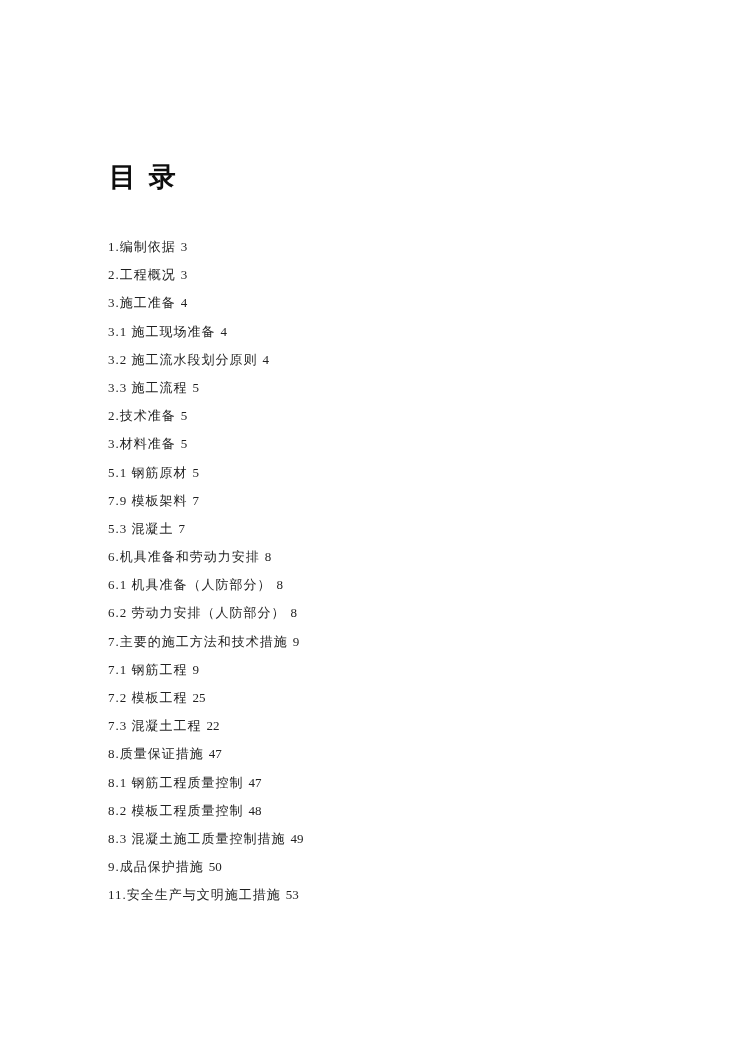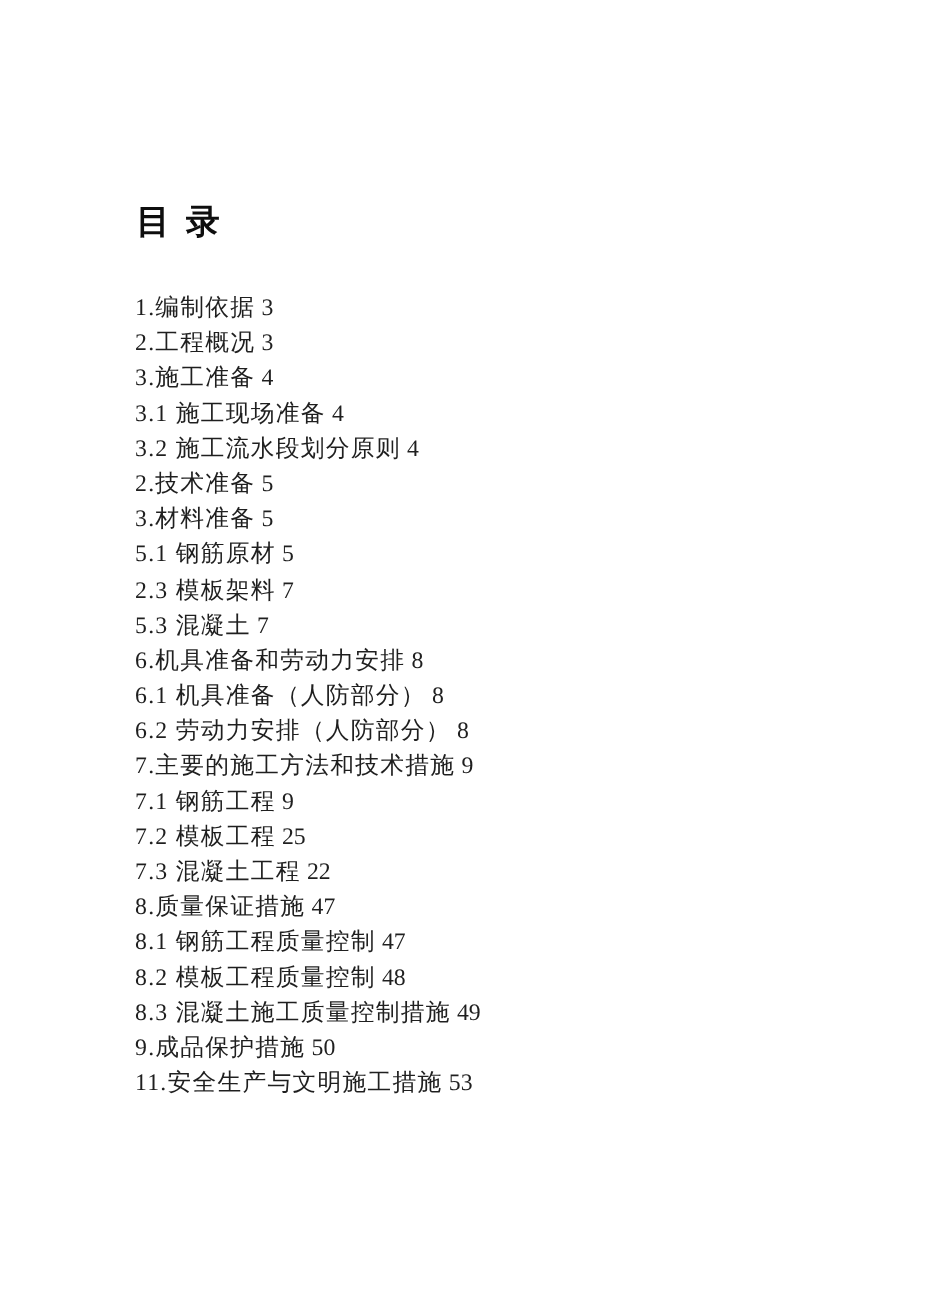--- a/index.html
+++ b/index.html
@@ -28,21 +28,21 @@
     white-space: nowrap;
   }
   .toc {
     position: absolute;
     left: 108px;
     top: 233px;
   }
   .toc-line {
     height: 28.2px;
     line-height: 28.2px;
-    font-size: 19px;
+    font-size: 13px;
     letter-spacing: 1px;
     color: #1f1f1f;
     white-space: nowrap;
     cursor: default;
   }
   .toc-line .pg {
     margin-left: 5px;
     letter-spacing: 0;
   }
 </style>
@@ -50,24 +50,25 @@
 <body>
 
 <div class="page">
   <h1 class="doc-title">目 录</h1>
   <div class="toc" id="toc-list">
       <div class="toc-line"><span class="lbl">1.编制依据</span><span class="pg">3</span></div>
       <div class="toc-line"><span class="lbl">2.工程概况</span><span class="pg">3</span></div>
       <div class="toc-line"><span class="lbl">3.施工准备</span><span class="pg">4</span></div>
       <div class="toc-line"><span class="lbl">3.1 施工现场准备</span><span class="pg">4</span></div>
       <div class="toc-line"><span class="lbl">3.2 施工流水段划分原则</span><span class="pg">4</span></div>
+      <div class="toc-line"><span class="lbl">3.3 施工流程</span><span class="pg">5</span></div>
       <div class="toc-line"><span class="lbl">2.技术准备</span><span class="pg">5</span></div>
       <div class="toc-line"><span class="lbl">3.材料准备</span><span class="pg">5</span></div>
       <div class="toc-line"><span class="lbl">5.1 钢筋原材</span><span class="pg">5</span></div>
-      <div class="toc-line"><span class="lbl">2.3 模板架料</span><span class="pg">7</span></div>
+      <div class="toc-line"><span class="lbl">7.9 模板架料</span><span class="pg">7</span></div>
       <div class="toc-line"><span class="lbl">5.3 混凝土</span><span class="pg">7</span></div>
       <div class="toc-line"><span class="lbl">6.机具准备和劳动力安排</span><span class="pg">8</span></div>
       <div class="toc-line"><span class="lbl">6.1 机具准备（人防部分）</span><span class="pg">8</span></div>
       <div class="toc-line"><span class="lbl">6.2 劳动力安排（人防部分）</span><span class="pg">8</span></div>
       <div class="toc-line"><span class="lbl">7.主要的施工方法和技术措施</span><span class="pg">9</span></div>
       <div class="toc-line"><span class="lbl">7.1 钢筋工程</span><span class="pg">9</span></div>
       <div class="toc-line"><span class="lbl">7.2 模板工程</span><span class="pg">25</span></div>
       <div class="toc-line"><span class="lbl">7.3 混凝土工程</span><span class="pg">22</span></div>
       <div class="toc-line"><span class="lbl">8.质量保证措施</span><span class="pg">47</span></div>
       <div class="toc-line"><span class="lbl">8.1 钢筋工程质量控制</span><span class="pg">47</span></div>

